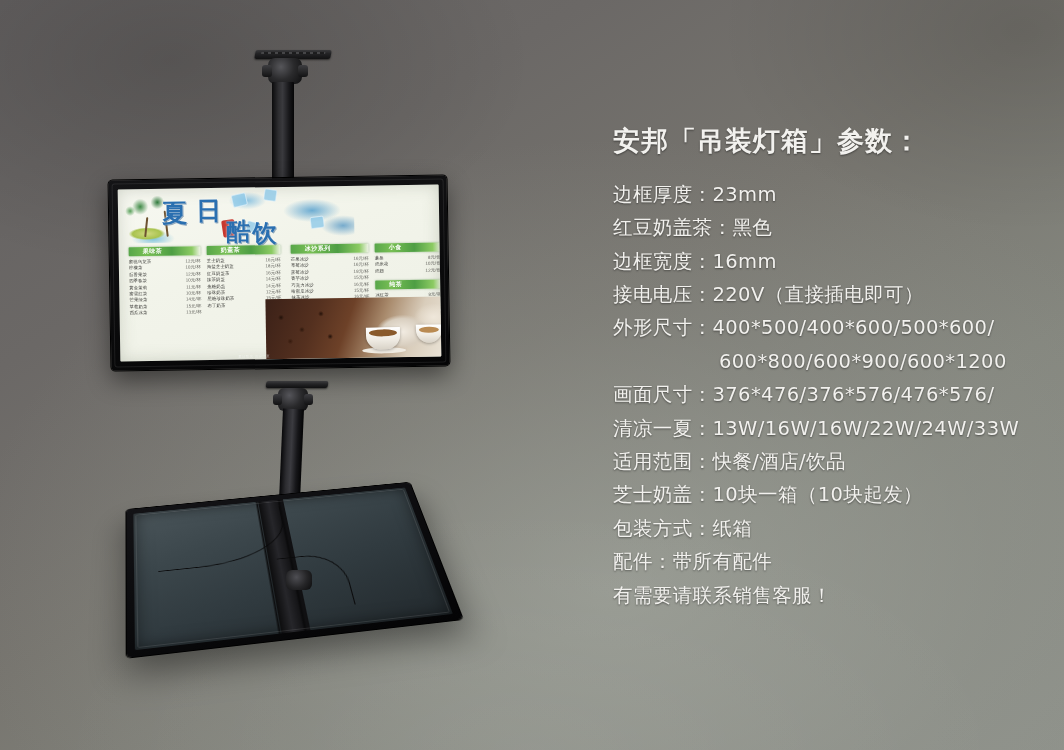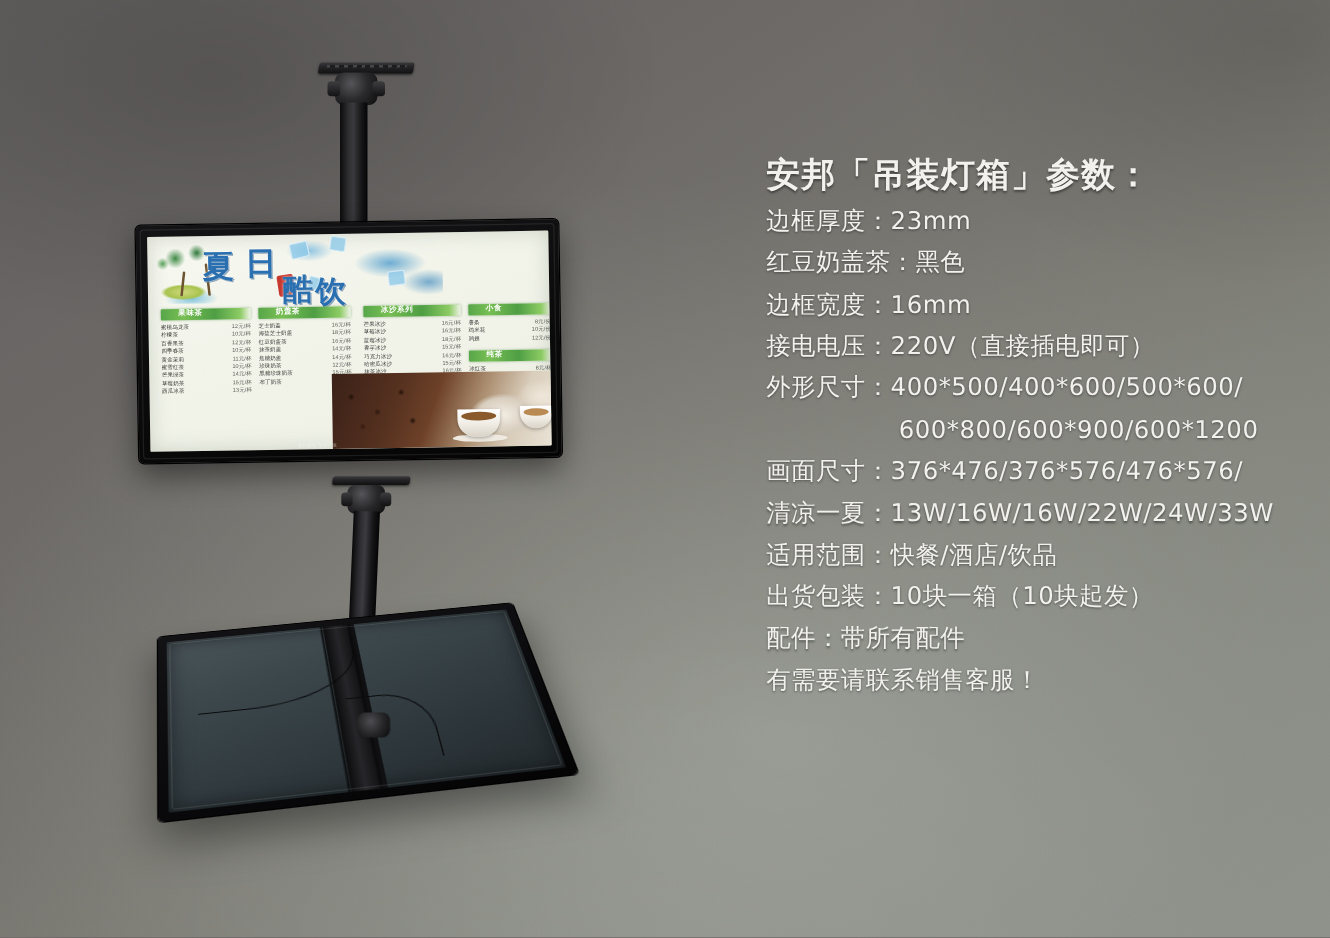--- a/index.html
+++ b/index.html
@@ -231,21 +231,21 @@
     border:1px solid rgba(255,255,255,.10);border-radius:2px;pointer-events:none;
   }
 
   
   #spec{
     position:absolute;left:613px;top:126px;width:430px;
     color:#f2f1ee;
     text-shadow:0 1px 2px rgba(0,0,0,.45);
   }
   #spec h1{
-    margin:0 0 4px 0;font-size:27px;font-weight:bold;letter-spacing:1px;
+    margin:0 0 22px 0;font-size:27px;font-weight:bold;letter-spacing:1px;
     font-family:"DejaVu Sans",sans-serif;line-height:1.1;
   }
   .spec-line{
     font-size:19.5px;line-height:33.4px;letter-spacing:.4px;white-space:nowrap;
     font-family:"DejaVu Sans",sans-serif;font-weight:500;
   }
   .spec-line.indent{padding-left:106px;}
 </style>
 </head>
 <body>
@@ -479,19 +479,20 @@
     <div id="spec-lines">
         <div class="spec-line">边框厚度：23mm</div>
         <div class="spec-line">红豆奶盖茶：黑色</div>
         <div class="spec-line">边框宽度：16mm</div>
         <div class="spec-line">接电电压：220V（直接插电即可）</div>
         <div class="spec-line">外形尺寸：400*500/400*600/500*600/</div>
         <div class="spec-line indent">600*800/600*900/600*1200</div>
         <div class="spec-line">画面尺寸：376*476/376*576/476*576/</div>
         <div class="spec-line">清凉一夏：13W/16W/16W/22W/24W/33W</div>
         <div class="spec-line">适用范围：快餐/酒店/饮品</div>
-        <div class="spec-line">出货包装：10块一箱（10块起发）</div>
+        <div class="spec-line">芝士奶盖：10块一箱（10块起发）</div>
+        <div class="spec-line">包装方式：纸箱</div>
         <div class="spec-line">配件：带所有配件</div>
         <div class="spec-line">有需要请联系销售客服！</div>
       </div>
   </div>
 
 </div>
 
 </body></html>

